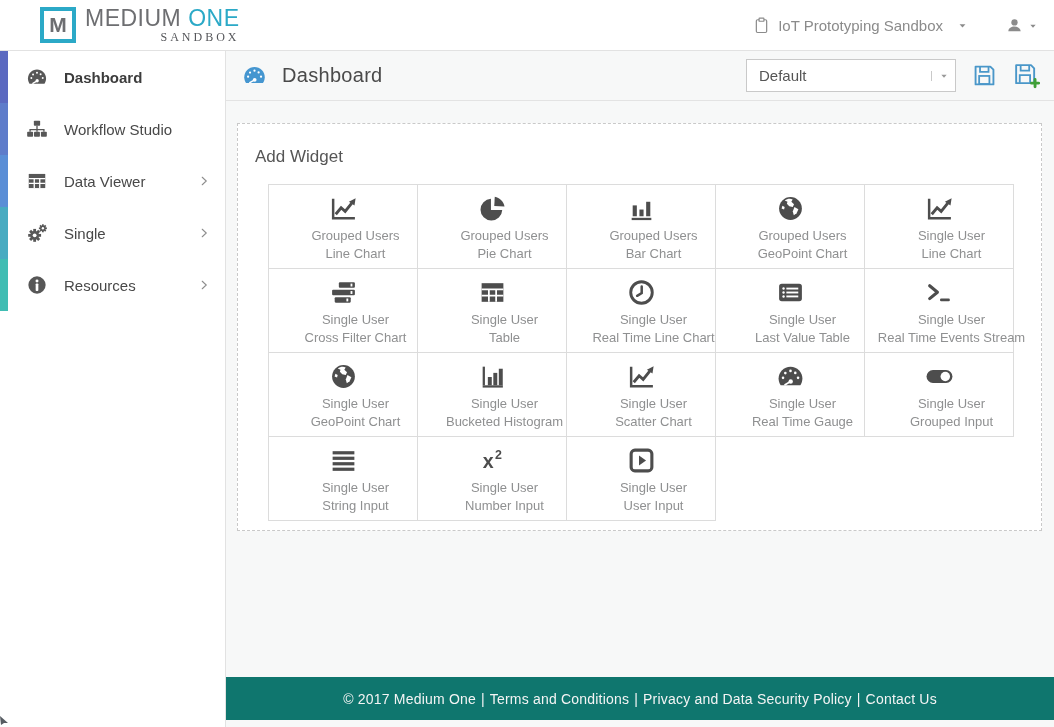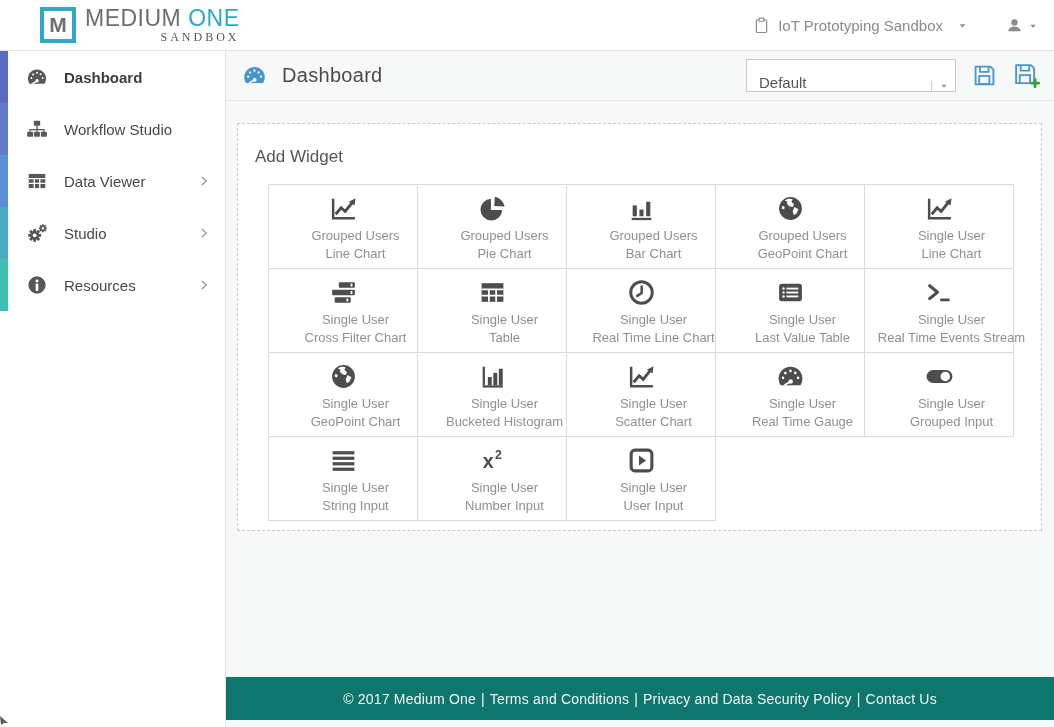--- a/index.html
+++ b/index.html
@@ -56,21 +56,21 @@
   }
   .main-header {
     flex:none; height:50px; border-bottom:1px solid #e3e3e3;
     display:flex; align-items:center; padding:0 14px 0 16px;
   }
   .page-title-icon { width:25px; height:25px; color:#4596d0; }
   .page-title { font-size:20px; color:#4a4a4a; margin-left:15px; letter-spacing:.3px; }
   .mh-spacer { flex:1; }
   .view-select {
     width:210px; height:33px; background:#fff; border:1px solid #c9c9c9;
-    display:flex; align-items:flex-end; cursor:pointer;
+    display:flex; align-items:center; cursor:pointer;
   }
   .view-select .val { flex:1; display:flex; align-items:center; padding-left:12px; font-size:15px; color:#555; }
   .view-select .caret-box {
     width:24px; border-left:1px solid #c9c9c9; display:flex; align-items:center; justify-content:center; color:#999;
   }
   .view-select .caret-box .caret { width:10px; height:10px; }
   .tool-btn { width:25px; height:25px; color:#4a97c9; margin-left:16px; cursor:pointer; }
   .tool-btn.plus { width:27px; height:27px; }
 
   .content { flex:1; padding:22px 12px 0 11px; overflow:hidden; }
@@ -214,21 +214,21 @@
           <g transform="translate(21.5 8) scale(.62)" fill="currentColor">
             <rect x="-1.8" y="-8.2" width="3.6" height="16.4"></rect>
             <rect x="-1.8" y="-8.2" width="3.6" height="16.4" transform="rotate(45)"></rect>
             <rect x="-1.8" y="-8.2" width="3.6" height="16.4" transform="rotate(90)"></rect>
             <rect x="-1.8" y="-8.2" width="3.6" height="16.4" transform="rotate(135)"></rect>
             <circle r="5.6"></circle>
             <circle r="2.4" fill="#fff"></circle>
           </g>
         </svg>
       </span>
-      <span class="side-label">Studio</span>
+      <span class="side-label">Single</span>
       <span class="side-chev">
         <svg viewBox="0 0 28 28">
           <path d="M10.5 6.5l8 7.5-8 7.5" fill="none" stroke="currentColor" stroke-width="2.2" stroke-linecap="round"></path>
         </svg>
       </span>
     </div>
     <div class="side-item">
       <span class="side-strip" style="background:#40bdb3"></span>
       <span class="side-icon">
         <svg viewBox="0 0 28 28">

